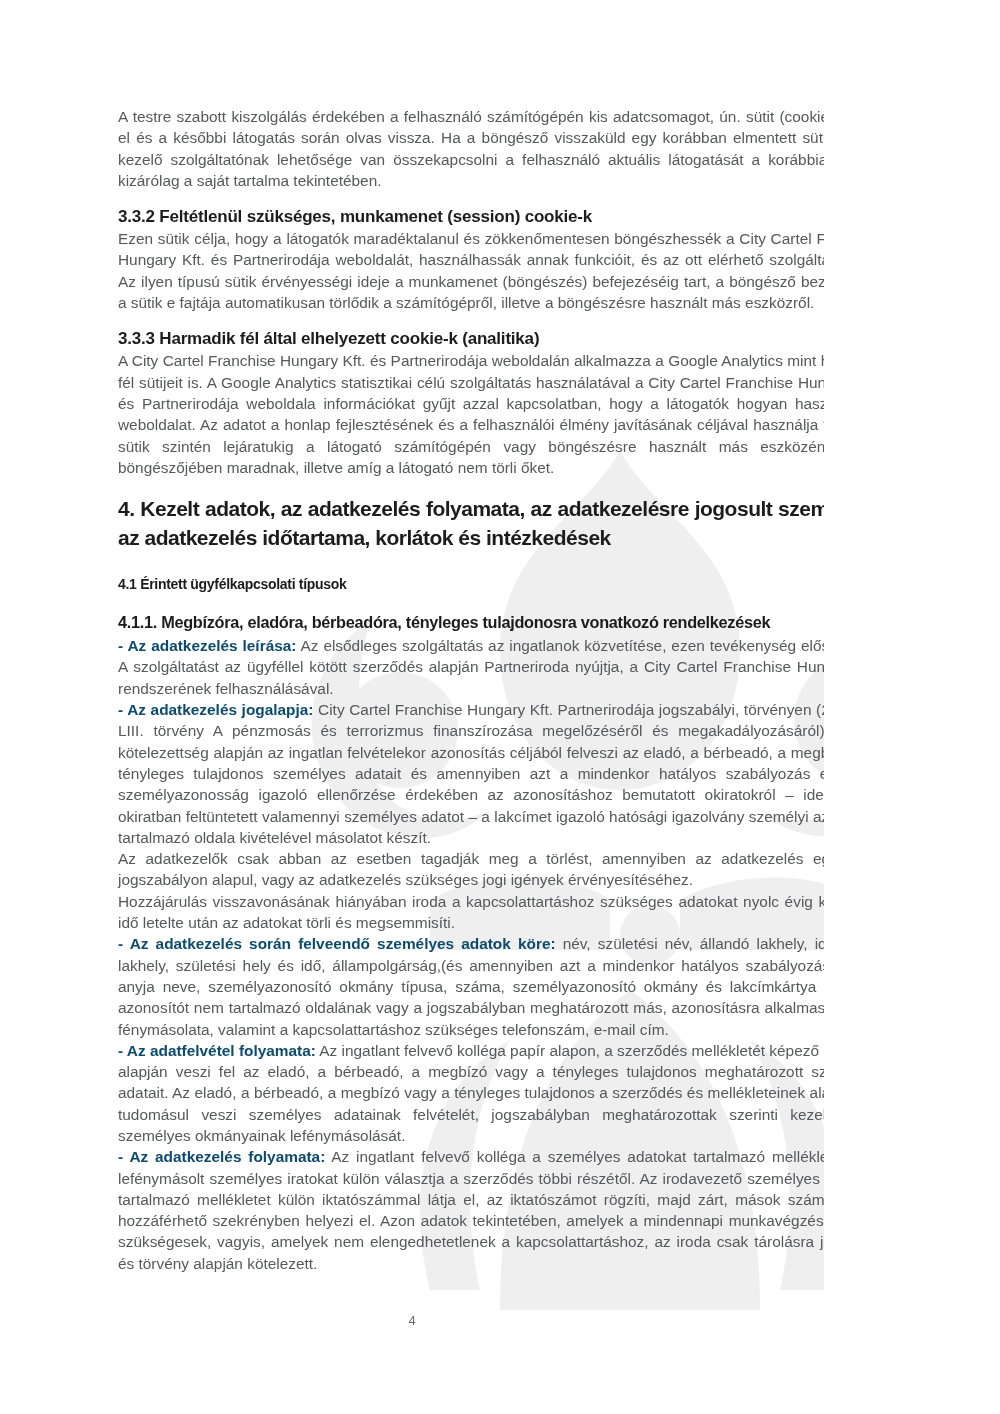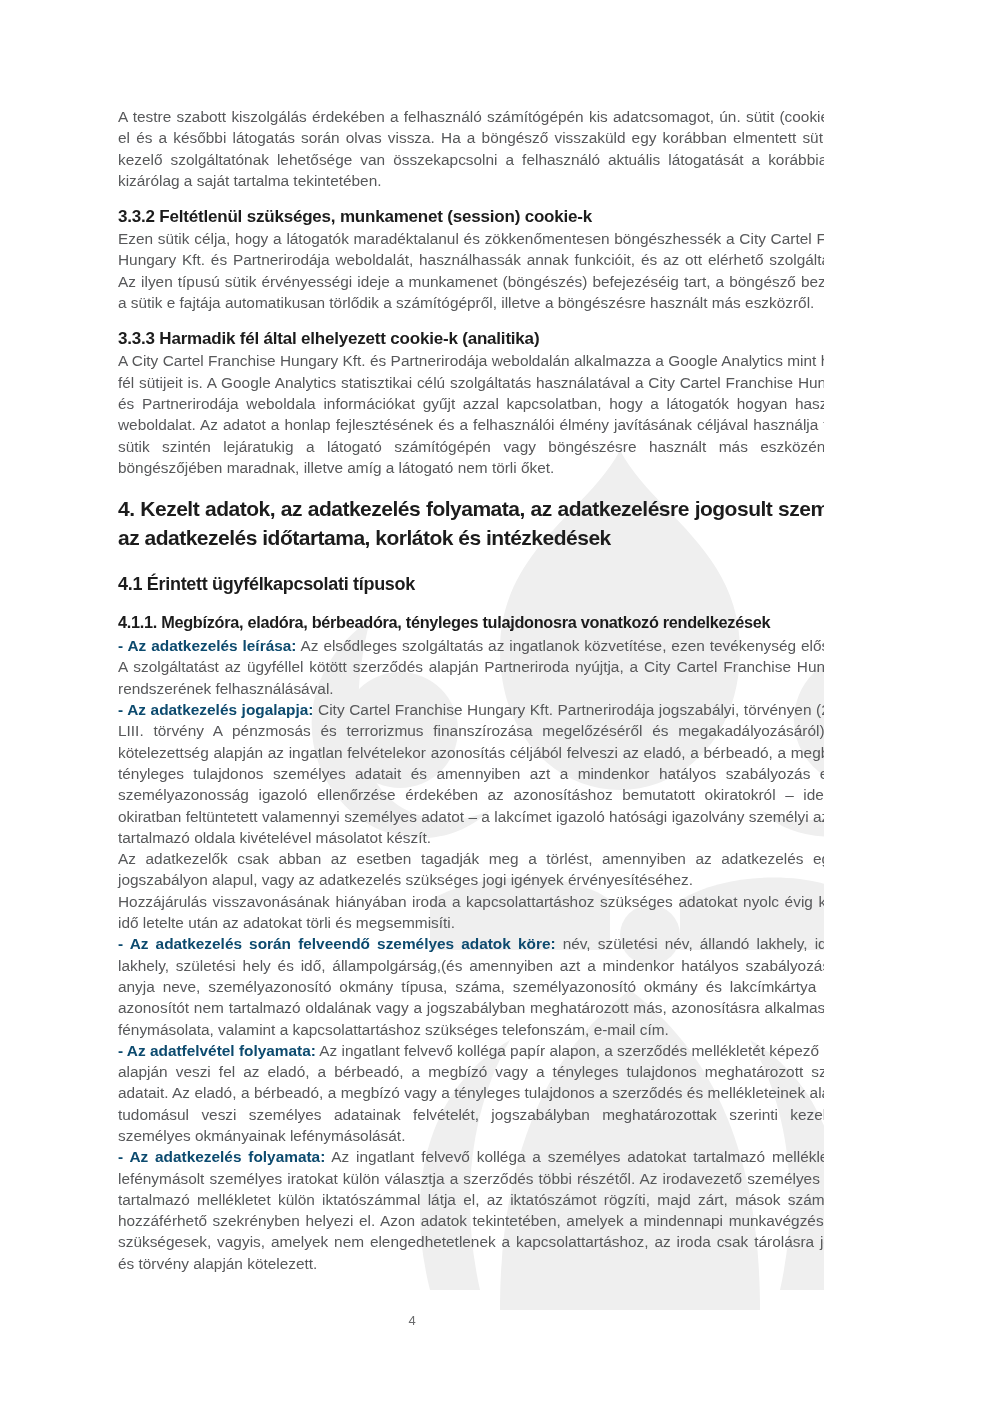--- a/index.html
+++ b/index.html
@@ -52,21 +52,21 @@
     margin:17px 0 21px 0;
     font-size:21px;
     line-height:28.5px;
     font-weight:800;
     color:#1c1c1c;
     letter-spacing:-0.5px;
     text-align:justify;
   }
   .h-sec{ 
     margin:0 0 2px 0;
-    font-size:18px;
+    font-size:14px;
     line-height:23px;
     font-weight:800;
     color:#1c1c1c;
     letter-spacing:-0.3px;
   }
   .h-subsec{ 
     margin:16px 0 2px 0;
     font-size:16.3px;
     line-height:21px;
     font-weight:800;

